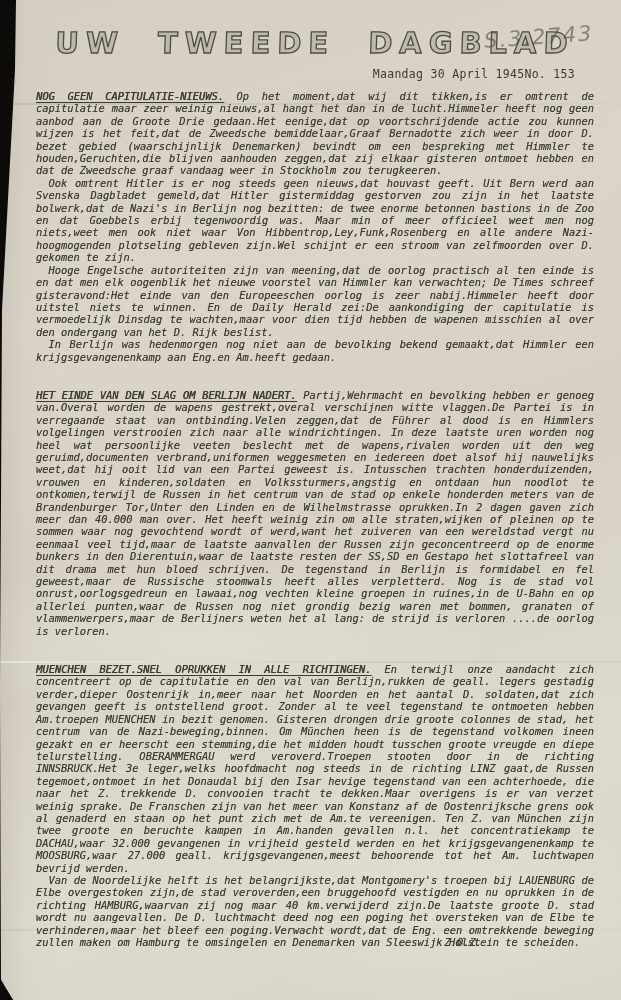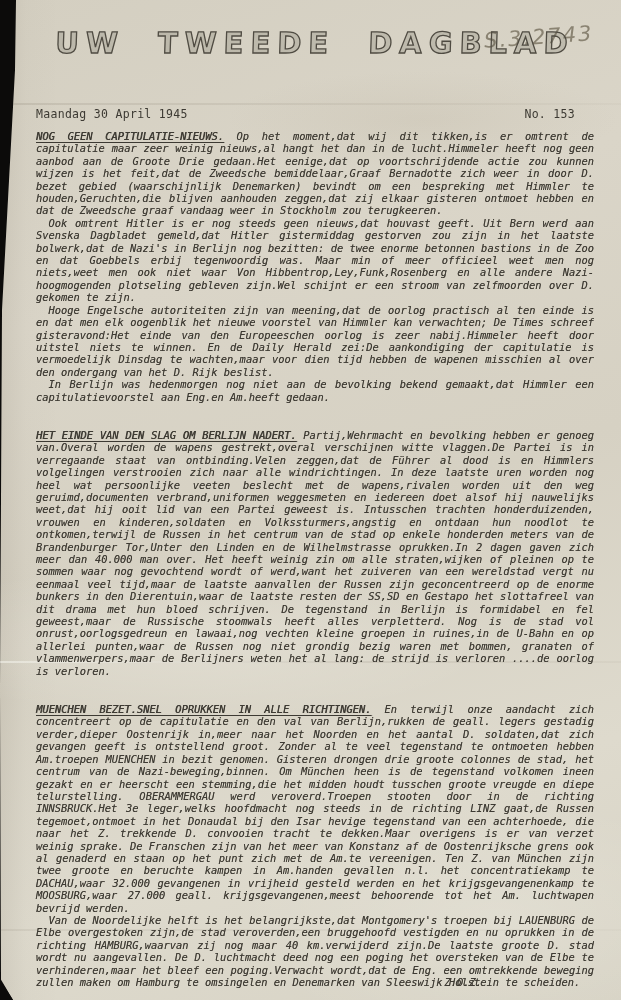--- a/index.html
+++ b/index.html
@@ -37,24 +37,24 @@
   }
   .masthead {
     margin:4px 0 0 0; text-align:center;
     font-family:"DejaVu Sans", sans-serif; font-weight:bold;
     font-size:29px; letter-spacing:7px; word-spacing:16px;
     color:rgba(80,75,66,0.18);
     -webkit-text-stroke:1.3px #4f4b42;
     transform:skewX(-2deg);
   }
   .dateline {
-    display:flex; justify-content:space-between; align-items:baseline;
+    display:flex; justify-content:flex-end; align-items:baseline;
     margin:7px 0 9px 0; font-size:11.5px; letter-spacing:0.3px;
   }
-  .dateline .issue { margin-right:19px;margin-top:40px; }
+  .dateline .issue { margin-right:19px; }
   .bodytext { font-size:10.4px; line-height:12.4px; text-align:justify;
     text-shadow:0 0 0.5px rgba(58,53,45,0.65);font-style:italic; }
   .bodytext p { margin:0; }
   .bodytext p.indent { text-indent:2ch; }
   .bodytext p.section { margin-top:26px; }
   .art-heading { text-decoration:underline; text-underline-offset:2px;
     text-shadow:0.4px 0 0 currentColor; }
   .signoff { margin:-12.4px 112px 0 0; text-align:right;
     font-size:10.4px; line-height:12.4px;
     text-shadow:0 0 0.5px rgba(58,53,45,0.65); }
@@ -81,21 +81,21 @@
       <div class="dateline">
         <span class="date">Maandag 30 April 1945</span>
         <span class="issue">No. 153</span>
       </div>
 
       <div class="bodytext">
 
         <p><span class="art-heading">NOG GEEN CAPITULATIE-NIEUWS.</span> <span>Op het moment,dat wij dit tikken,is er omtrent de capitulatie maar zeer weinig nieuws,al hangt het dan in de lucht.Himmeler heeft nog geen aanbod aan de Groote Drie gedaan.Het eenige,dat op voortschrijdende actie zou kunnen wijzen is het feit,dat de Zweedsche bemiddelaar,Graaf Bernadotte zich weer in door D. bezet gebied (waarschijnlijk Denemarken) bevindt om een bespreking met Himmler te houden,Geruchten,die blijven aanhouden zeggen,dat zij elkaar gisteren ontmoet hebben en dat de Zweedsche graaf vandaag weer in Stockholm zou terugkeeren.</span></p>
         <p class="indent">Ook omtrent Hitler is er nog steeds geen nieuws,dat houvast geeft. Uit Bern werd aan Svenska Dagbladet gemeld,dat Hitler gistermiddag gestorven zou zijn in het laatste bolwerk,dat de Nazi's in Berlijn nog bezitten: de twee enorme betonnen bastions in de Zoo en dat Goebbels erbij tegenwoordig was. Maar min of meer officieel weet men nog niets,weet men ook niet waar Von Hibbentrop,Ley,Funk,Rosenberg en alle andere Nazi-hoogmogenden plotseling gebleven zijn.Wel schijnt er een stroom van zelfmoorden over D. gekomen te zijn.</p>
         <p class="indent">Hooge Engelsche autoriteiten zijn van meening,dat de oorlog practisch al ten einde is en dat men elk oogenblik het nieuwe voorstel van Himmler kan verwachten; De Times schreef gisteravond:Het einde van den Europeeschen oorlog is zeer nabij.Himmeler heeft door uitstel niets te winnen. En de Daily Herald zei:De aankondiging der capitulatie is vermoedelijk Dinsdag te wachten,maar voor dien tijd hebben de wapenen misschien al over den ondergang van het D. Rijk beslist.</p>
-        <p class="indent">In Berlijn was hedenmorgen nog niet aan de bevolking bekend gemaakt,dat Himmler een capitulatievoorstel aan Eng.en Am.heeft gedaan.</p>
+        <p class="indent">In Berlijn was hedenmorgen nog niet aan de bevolking bekend gemaakt,dat Himmler een krijgsgevangenenkamp aan Eng.en Am.heeft gedaan.</p>
 
         <p class="section"><span class="art-heading">HET EINDE VAN DEN SLAG OM BERLIJN NADERT.</span> <span>Partij,Wehrmacht en bevolking hebben er genoeg van.Overal worden de wapens gestrekt,overal verschijnen witte vlaggen.De Partei is in verregaande staat van ontbinding.Velen zeggen,dat de Führer al dood is en Himmlers volgelingen verstrooien zich naar alle windrichtingen. In deze laatste uren worden nog heel wat persoonlijke veeten beslecht met de wapens,rivalen worden uit den weg geruimd,documenten verbrand,uniformen weggesmeten en iedereen doet alsof hij nauwelijks weet,dat hij ooit lid van een Partei geweest is. Intusschen trachten honderduizenden, vrouwen en kinderen,soldaten en Volkssturmers,angstig en ontdaan hun noodlot te ontkomen,terwijl de Russen in het centrum van de stad op enkele honderden meters van de Brandenburger Tor,Unter den Linden en de Wilhelmstrasse oprukken.In 2 dagen gaven zich meer dan 40.000 man over. Het heeft weinig zin om alle straten,wijken of pleinen op te sommen waar nog gevochtend wordt of werd,want het zuiveren van een wereldstad vergt nu eenmaal veel tijd,maar de laatste aanvallen der Russen zijn geconcentreerd op de enorme bunkers in den Dierentuin,waar de laatste resten der SS,SD en Gestapo het slottafreel van dit drama met hun bloed schrijven. De tegenstand in Berlijn is formidabel en fel geweest,maar de Russische stoomwals heeft alles verpletterd. Nog is de stad vol onrust,oorlogsgedreun en lawaai,nog vechten kleine groepen in ruines,in de U-Bahn en op allerlei punten,waar de Russen nog niet grondig bezig waren met bommen, granaten of vlammenwerpers,maar de Berlijners weten het al lang: de strijd is verloren ....de oorlog is verloren.</span></p>
 
         <p class="section"><span class="art-heading">MUENCHEN BEZET.SNEL OPRUKKEN IN ALLE RICHTINGEN.</span> <span>En terwijl onze aandacht zich concentreert op de capitulatie en den val van Berlijn,rukken de geall. legers gestadig verder,dieper Oostenrijk in,meer naar het Noorden en het aantal D. soldaten,dat zich gevangen geeft is ontstellend groot. Zonder al te veel tegenstand te ontmoeten hebben Am.troepen MUENCHEN in bezit genomen. Gisteren drongen drie groote colonnes de stad, het centrum van de Nazi-beweging,binnen. Om München heen is de tegenstand volkomen ineen gezakt en er heerscht een stemming,die het midden houdt tusschen groote vreugde en diepe telurstelling. OBERAMMERGAU werd veroverd.Troepen stooten door in de richting INNSBRUCK.Het 3e leger,welks hoofdmacht nog steeds in de richting LINZ gaat,de Russen tegemoet,ontmoet in het Donaudal bij den Isar hevige tegenstand van een achterhoede, die naar het Z. trekkende D. convooien tracht te dekken.Maar overigens is er van verzet weinig sprake. De Franschen zijn van het meer van Konstanz af de Oostenrijksche grens ook al genaderd en staan op het punt zich met de Am.te vereenigen. Ten Z. van München zijn twee groote en beruchte kampen in Am.handen gevallen n.l. het concentratiekamp te DACHAU,waar 32.000 gevangenen in vrijheid gesteld werden en het krijgsgevangenenkamp te MOOSBURG,waar 27.000 geall. krijgsgevangenen,meest behoorende tot het Am. luchtwapen bevrijd werden.</span></p>
         <p class="indent">Van de Noordelijke helft is het belangrijkste,dat Montgomery's troepen bij LAUENBURG de Elbe overgestoken zijn,de stad veroverden,een bruggehoofd vestigden en nu oprukken in de richting HAMBURG,waarvan zij nog maar 40 km.verwijderd zijn.De laatste groote D. stad wordt nu aangevallen. De D. luchtmacht deed nog een poging het oversteken van de Elbe te verhinderen,maar het bleef een poging.Verwacht wordt,dat de Eng. een omtrekkende beweging zullen maken om Hamburg te omsingelen en Denemarken van Sleeswijk Holstein te scheiden.</p>
 
         <div class="signoff">Z.O.Z.</div>
       </div>
     </div>
   </div>

